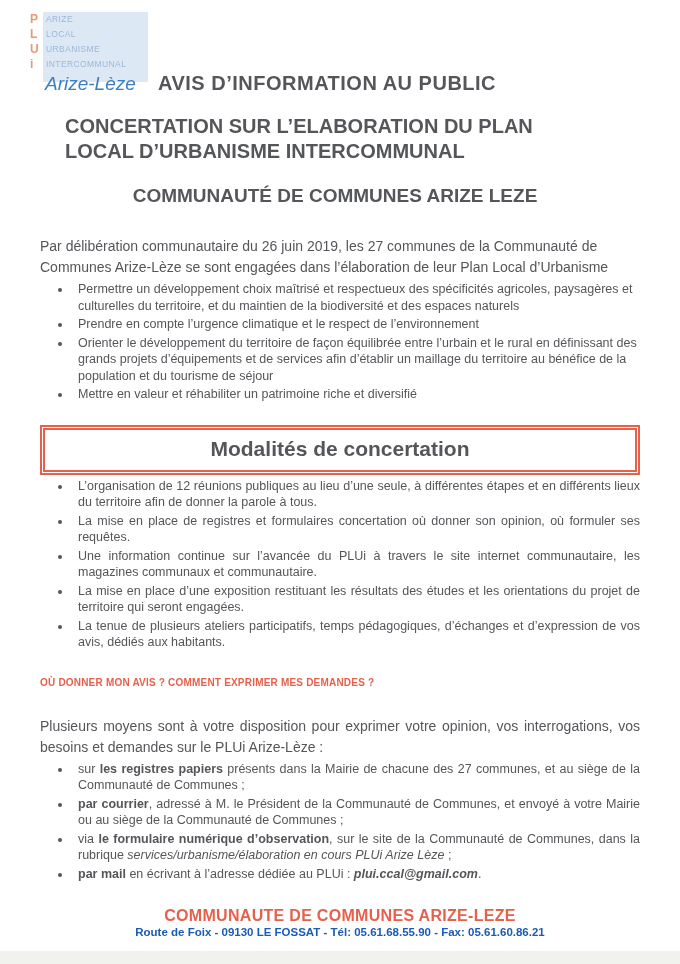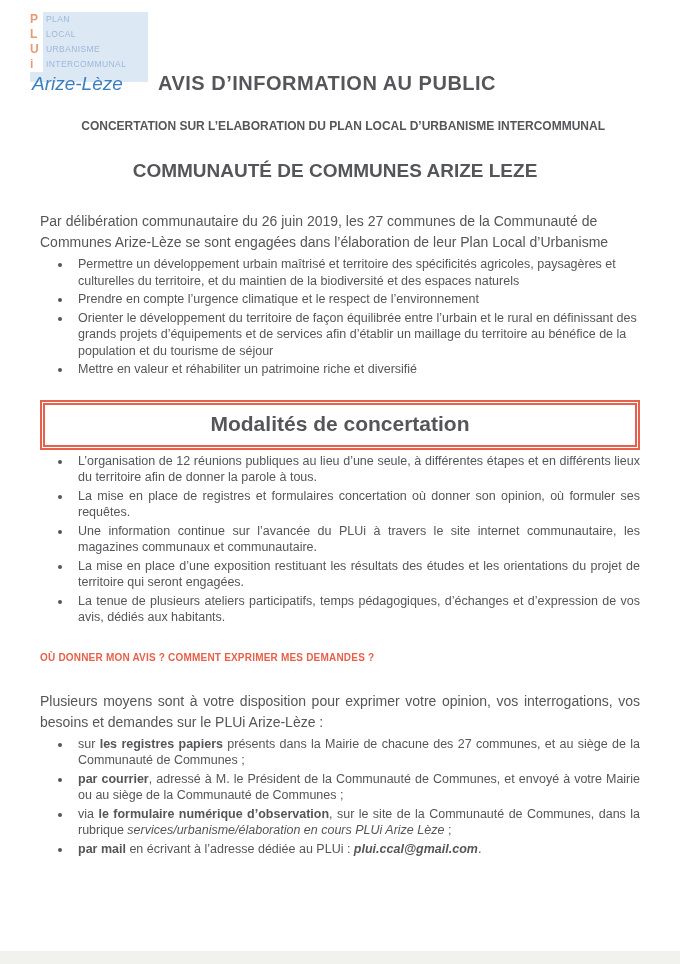--- a/index.html
+++ b/index.html
@@ -29,38 +29,39 @@
   }
   .logo-word {
     flex: 1;
     background: var(--logo-box-bg);
     color: var(--logo-word-blue);
     font-size: 8.5px; line-height: 15px;
     padding-left: 3px; letter-spacing: 0.4px;
     white-space: nowrap; overflow: hidden;
   }
   .logo-region {
+    margin-left: 13px;
     background: linear-gradient(var(--logo-box-bg) 42%, rgba(0,0,0,0) 42%);
     color: var(--logo-region-blue);
     font-style: italic; font-size: 19px; line-height: 24px;
     padding-left: 2px;
   }
   .page-title {
     flex: 1;
     font-size: 20px; font-weight: bold; letter-spacing: 0.5px;
     color: var(--text-gray);
     margin: 0 0 0 10px; padding-bottom: 1px;
     white-space: nowrap;
   }
 
   
   .doc-subtitle {
     margin: 18px auto 0; max-width: 540px;
-    text-align: right;
-    font-size: 12px; font-weight: bold; line-height: 25px;
+    text-align: left;
+    font-size: 20px; font-weight: bold; line-height: 25px;
     color: var(--text-gray);
   }
   .doc-subtitle2 {
     margin: 19px auto 0;
     text-align: center;
     font-size: 19px; font-weight: bold; line-height: 25px;
     color: var(--text-gray);
   }
 
   
@@ -123,21 +124,21 @@
 </style>
 </head>
 <body>
 
 <div class="page">
 
   <div class="header">
     <div class="logo">
       <div class="logo-row">
         <span class="logo-letter">P</span>
-        <span class="logo-word">PLAN</span>
+        <span class="logo-word">ARIZE</span>
       </div>
       <div class="logo-row">
         <span class="logo-letter">L</span>
         <span class="logo-word">LOCAL</span>
       </div>
       <div class="logo-row">
         <span class="logo-letter">U</span>
         <span class="logo-word">URBANISME</span>
       </div>
       <div class="logo-row">
@@ -148,21 +149,21 @@
     </div>
     <h1 class="page-title">AVIS D’INFORMATION AU PUBLIC</h1>
   </div>
 
   <div class="doc-subtitle">CONCERTATION SUR L’ELABORATION DU PLAN LOCAL D’URBANISME INTERCOMMUNAL</div>
   <div class="doc-subtitle2">COMMUNAUTÉ DE COMMUNES ARIZE LEZE</div>
 
   <p class="para">Par délibération communautaire du 26 juin 2019, les 27 communes de la Communauté de Communes Arize-Lèze se sont engagées dans l’élaboration de leur Plan Local d’Urbanisme</p>
 
   <ul class="bullets">
-    <li>Permettre un développement urbain maîtrisé et territoire des spécificités agricoles, paysagères et culturelles du territoire, et du maintien de la biodiversité et des espaces naturels</li>
+    <li>Permettre un développement choix maîtrisé et respectueux des spécificités agricoles, paysagères et culturelles du territoire, et du maintien de la biodiversité et des espaces naturels</li>
     <li>Prendre en compte l’urgence climatique et le respect de l’environnement</li>
     <li>Orienter le développement du territoire de façon équilibrée entre l’urbain et le rural en définissant des grands projets d’équipements et de services afin d’établir un maillage du territoire au bénéfice de la population et du tourisme de séjour</li>
     <li>Mettre en valeur et réhabiliter un patrimoine riche et diversifié</li>
   </ul>
 
   <div class="modalites-box">
     <span class="box-title">Modalités de concertation</span>
   </div>
 
 
@@ -178,15 +179,19 @@
 
   <p class="para justify">Plusieurs moyens sont à votre disposition pour exprimer votre opinion, vos interrogations, vos besoins et demandes sur le PLUi Arize-Lèze :</p>
 
   <ul class="bullets justify">
     <li><span>sur </span><span style="font-weight: bold;">les registres papiers</span><span> présents dans la Mairie de chacune des 27 communes, et au siège de la Communauté de Communes ;</span></li>
     <li><span style="font-weight: bold;">par courrier</span><span>, adressé à M. le Président de la Communauté de Communes, et envoyé à votre Mairie ou au siège de la Communauté de Communes ;</span></li>
     <li><span>via </span><span style="font-weight: bold;">le formulaire numérique d’observation</span><span>, sur le site de la Communauté de Communes, dans la rubrique </span><span style="font-style: italic;">services/urbanisme/élaboration en cours PLUi Arize Lèze</span><span> ;</span></li>
     <li><span style="font-weight: bold;">par mail</span><span> en écrivant à l’adresse dédiée au PLUi : </span><span style="font-weight: bold; font-style: italic;">plui.ccal@gmail.com</span><span>.</span></li>
   </ul>
 
+  <div class="footer">
+    <div class="footer-org">COMMUNAUTE DE COMMUNES ARIZE-LEZE</div>
+    <div class="footer-address">Route de Foix - 09130 LE FOSSAT - Tél: 05.61.68.55.90 - Fax: 05.61.60.86.21</div>
+  </div>
 
   <div class="scan-edge"></div>
 </div>
 
 </body></html>

